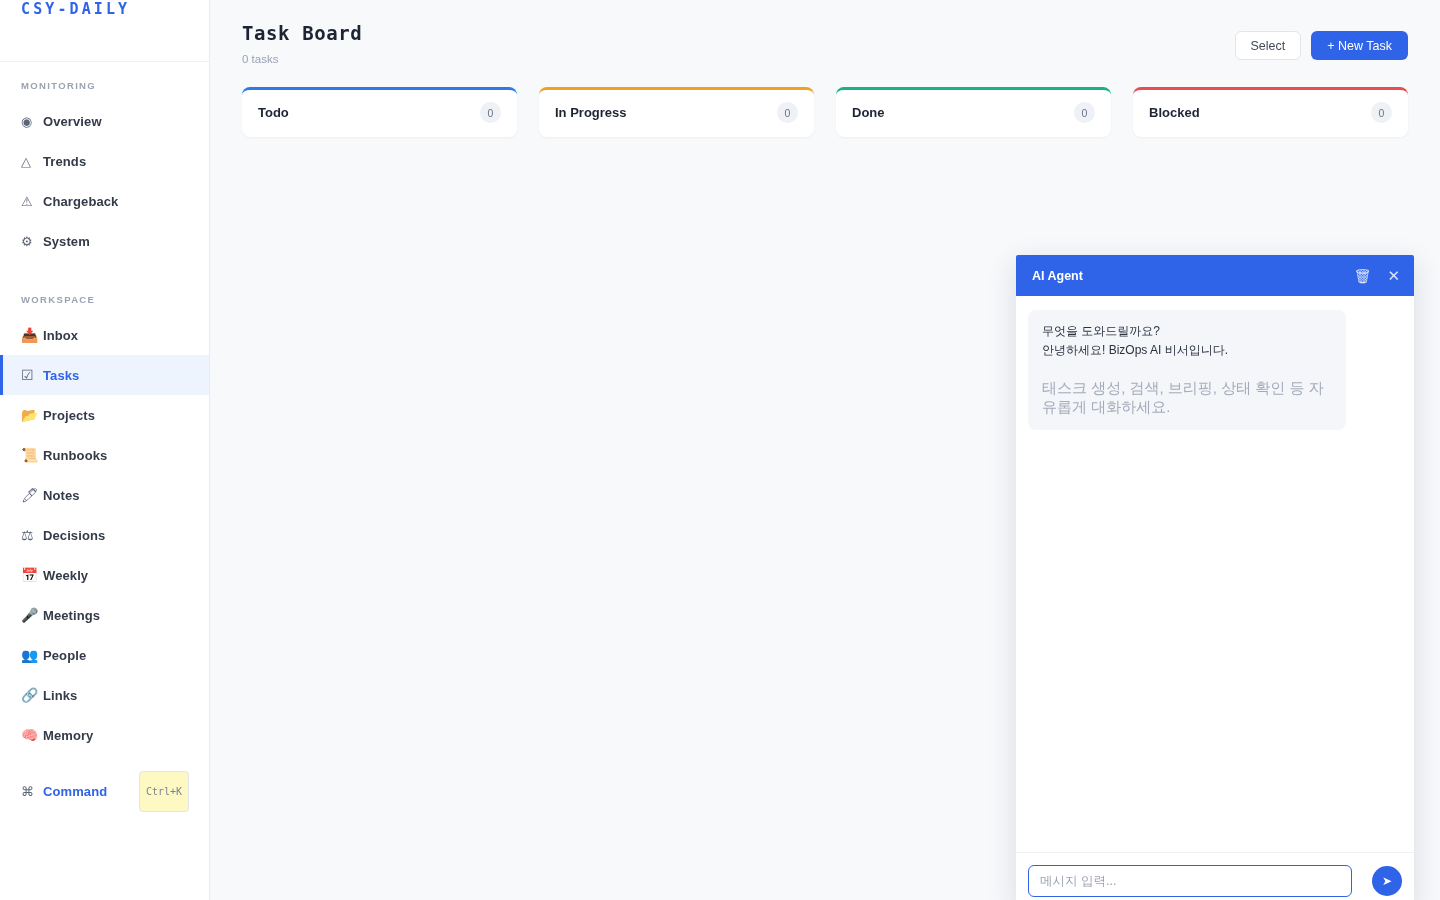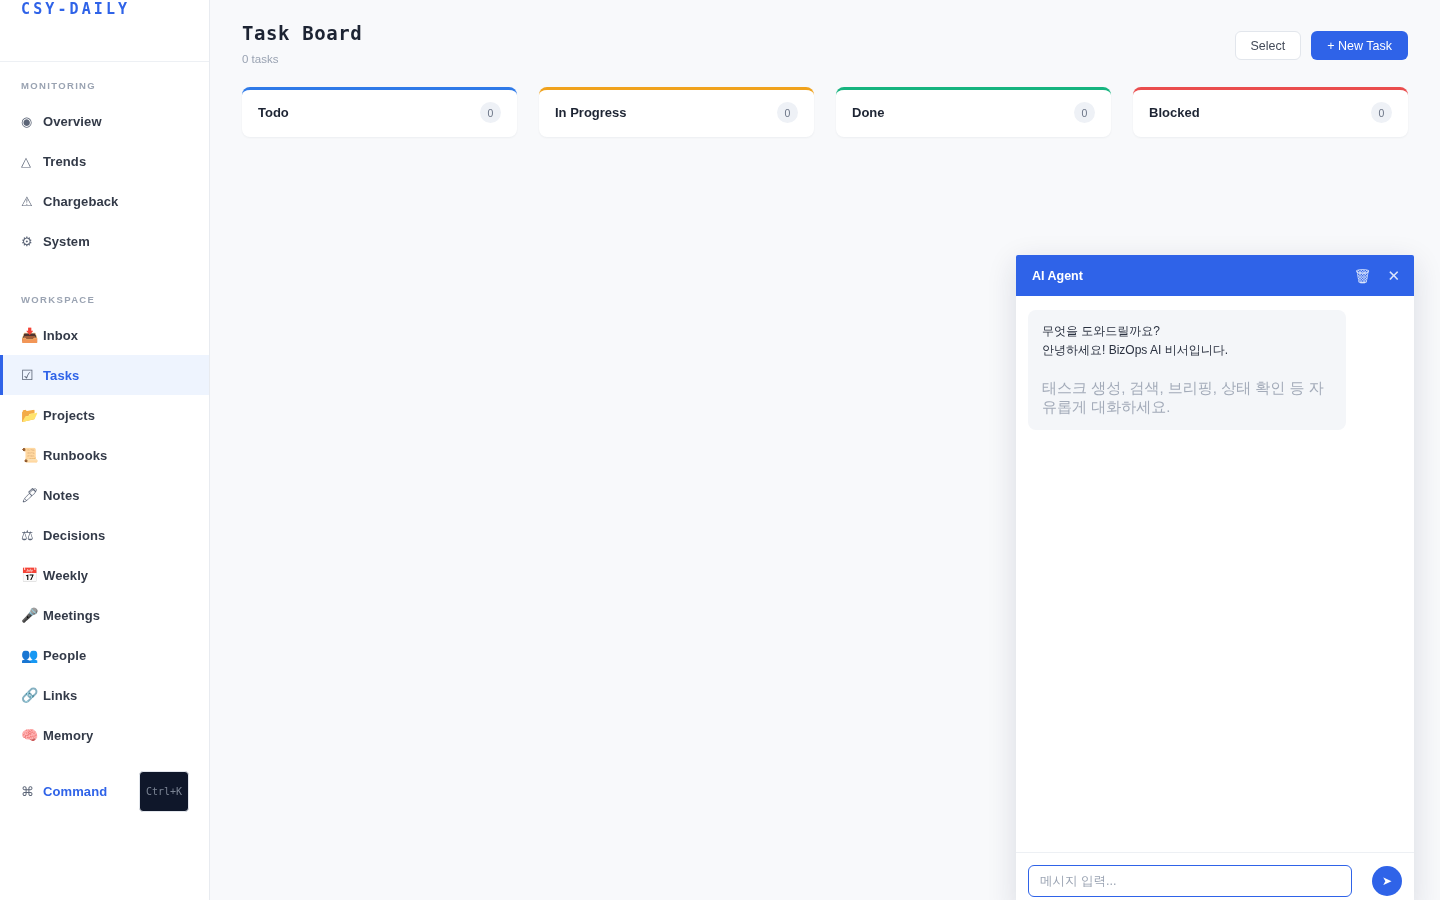--- a/index.html
+++ b/index.html
@@ -58,21 +58,21 @@
     background: #eef4fe;
     border-left: 3px solid #2f63e8;
   }
   .nav-item.active .lbl { color: #2f63e8; }
   .nav-item.cmd { margin-top: 16px; justify-content: flex-start; }
   .nav-item.cmd .lbl { color: #2f63e8; }
   .kbd {
     margin-left: auto; margin-right: 20px;
     font-size: 10px; color: #7b8494;
     border: 1px solid #e2e6ec; border-radius: 4px;
-    padding: 14px 6px; background: #0f172a;
+    padding: 14px 6px; background: #fef9c3;
     font-family: "DejaVu Sans Mono", monospace;
   }
   .sb-foot {
     border-top: 1px solid #edf0f4;
     padding: 16px 20px 20px 20px;
   }
   .username { font-size: 12px; color: #5c6577; margin-bottom: 12px; }
   .logout-btn {
     display: block; width: 169px; height: 30px;
     border: 1px solid #e2e6ec; border-radius: 6px;

